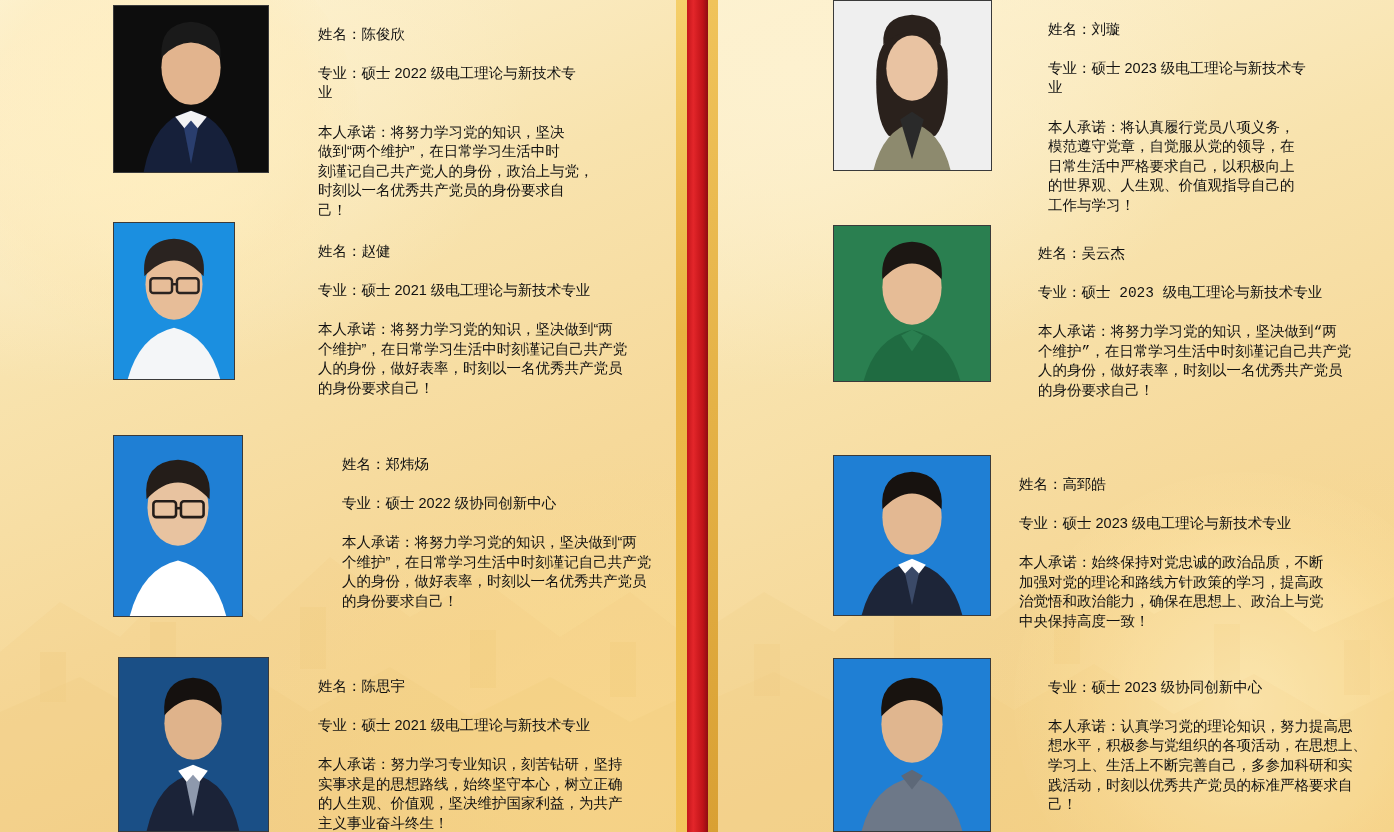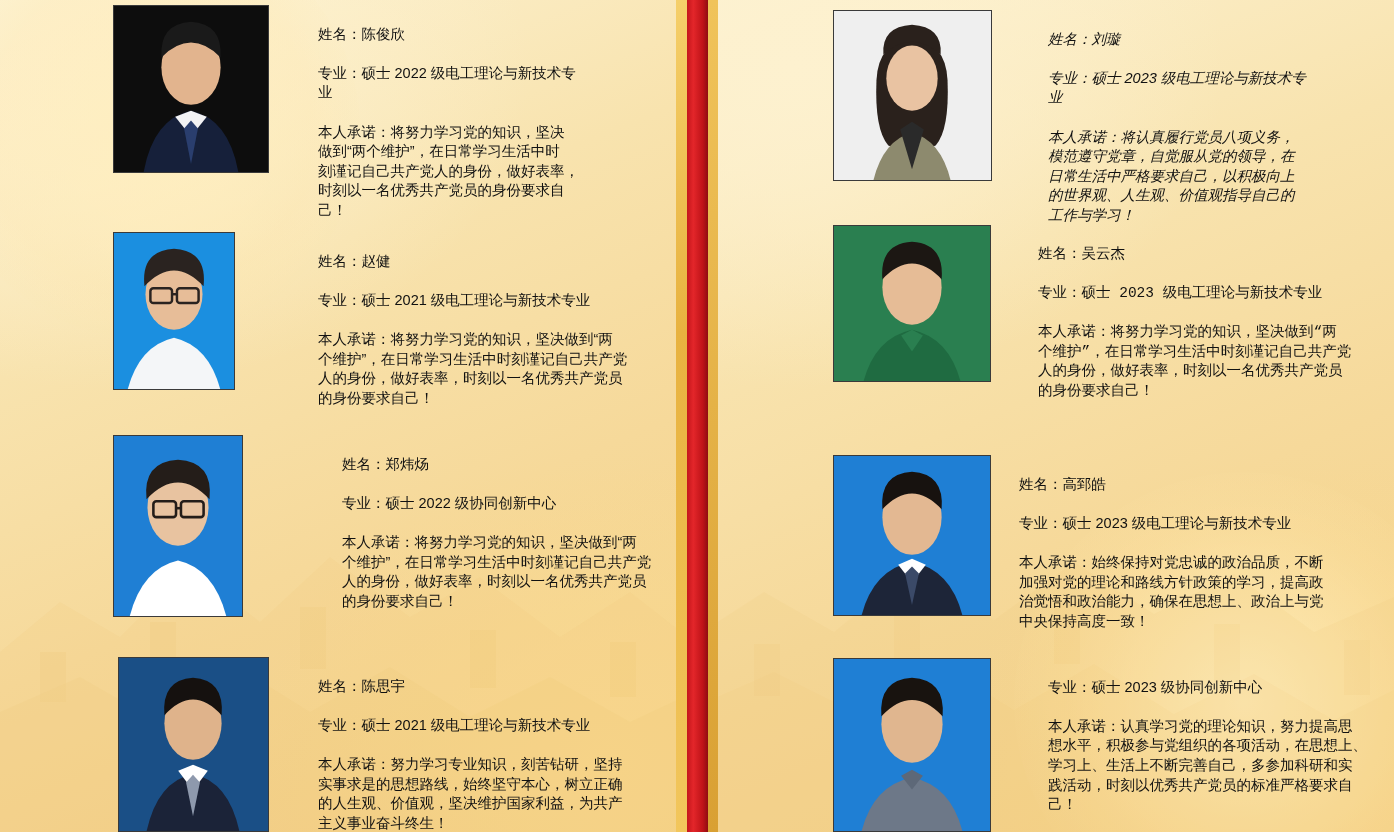--- a/index.html
+++ b/index.html
@@ -129,27 +129,27 @@
             <path d="M78 106 l-16 6 l16 20 l16 -20z" fill="#f2f2f4"></path>
             <path d="M78 116 l-7 8 l7 36 l7 -36z" fill="#2a3e6e"></path>
           </svg>
         </div>
         <div class="text" style="margin-left:49px; width:290px;">
           <span class="ln">姓名：陈俊欣</span>
           <span class="ln">专业：硕士 2022 级电工理论与新技术专
 业</span>
           <span class="ln">本人承诺：将努力学习党的知识，坚决
 做到“两个维护”，在日常学习生活中时
-刻谨记自己共产党人的身份，做好表率，
+刻谨记自己共产党人的身份，政治上与党，
 时刻以一名优秀共产党员的身份要求自
 己！</span>
         </div>
       </div>
 
-      <div class="entry" style="left:113px; top:232px;">
+      <div class="entry" style="left:113px; top:222px;">
         <div class="photo" style="width:122px; height:158px;">
           <svg viewBox="0 0 122 158" preserveAspectRatio="none">
             <rect width="122" height="158" fill="#1b8fe0"></rect>
             <ellipse cx="61" cy="62" rx="29" ry="36" fill="#e7bd98"></ellipse>
             <path d="M31 54 q30 -32 60 0 q4 -36 -30 -38 q-34 2 -30 38z" fill="#2a2320"></path>
             <g fill="none" stroke="#2a2320" stroke-width="2.5">
               <rect x="37" y="56" width="22" height="15" rx="3"></rect>
               <rect x="64" y="56" width="22" height="15" rx="3"></rect>
               <line x1="59" y1="62" x2="64" y2="62"></line>
             </g>
@@ -223,21 +223,21 @@
         <rect x="60" y="292" width="26" height="52"></rect>
           <rect x="200" y="262" width="26" height="60"></rect>
         <rect x="360" y="250" width="26" height="62"></rect>
           <rect x="520" y="272" width="26" height="58"></rect>
         <rect x="650" y="288" width="26" height="55"></rect>
       </g>
     </svg>
 
     <div class="entries">
 
-      <div class="entry" style="left:139px; top:10px;font-style:italic;">
+      <div class="entry" style="left:139px; top:0;">
         <div class="photo" style="width:159px; height:171px;">
           <svg viewBox="0 0 159 171" preserveAspectRatio="none">
             <rect width="159" height="171" fill="#efefef"></rect>
             <path d="M79 30 q34 0 36 40 q2 50 -12 66 q-24 10 -48 0 q-14 -16 -12 -66 q2 -40 36 -40z" fill="#2a211c"></path>
             <ellipse cx="79" cy="68" rx="26" ry="33" fill="#e9c3a2"></ellipse>
             <path d="M50 44 q29 -26 58 0 q2 -28 -29 -30 q-31 2 -29 30z" fill="#2a211c"></path>
             <path d="M40 171 q10 -40 39 -48 q29 8 39 48z" fill="#8d8a6e"></path>
             <path d="M79 112 l-12 8 l12 40 l12 -40z" fill="#2a2a2a"></path>
           </svg>
         </div>

